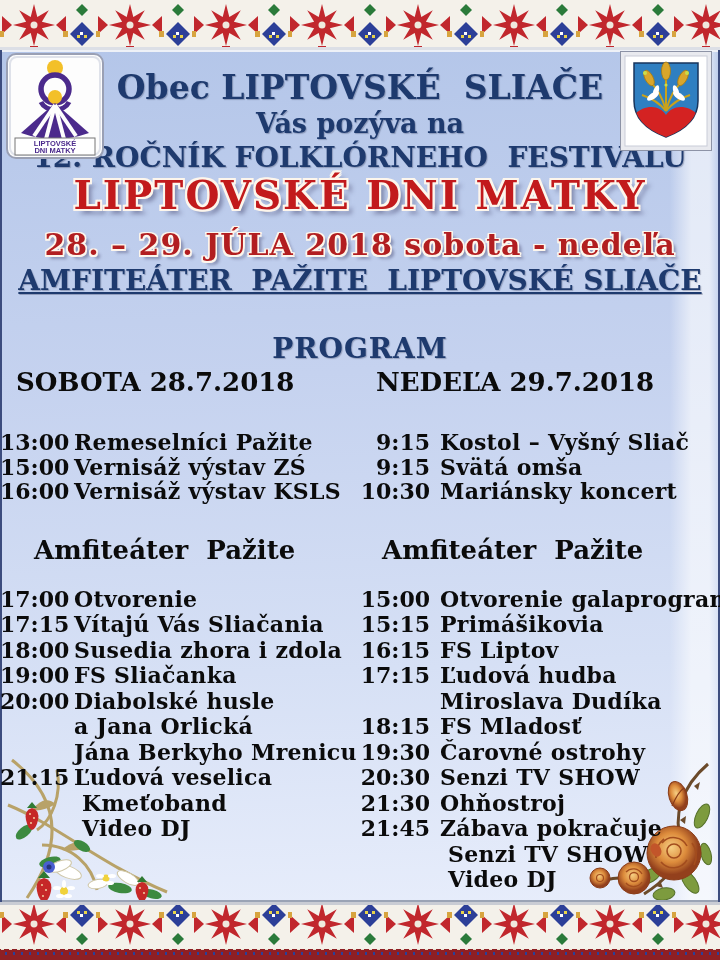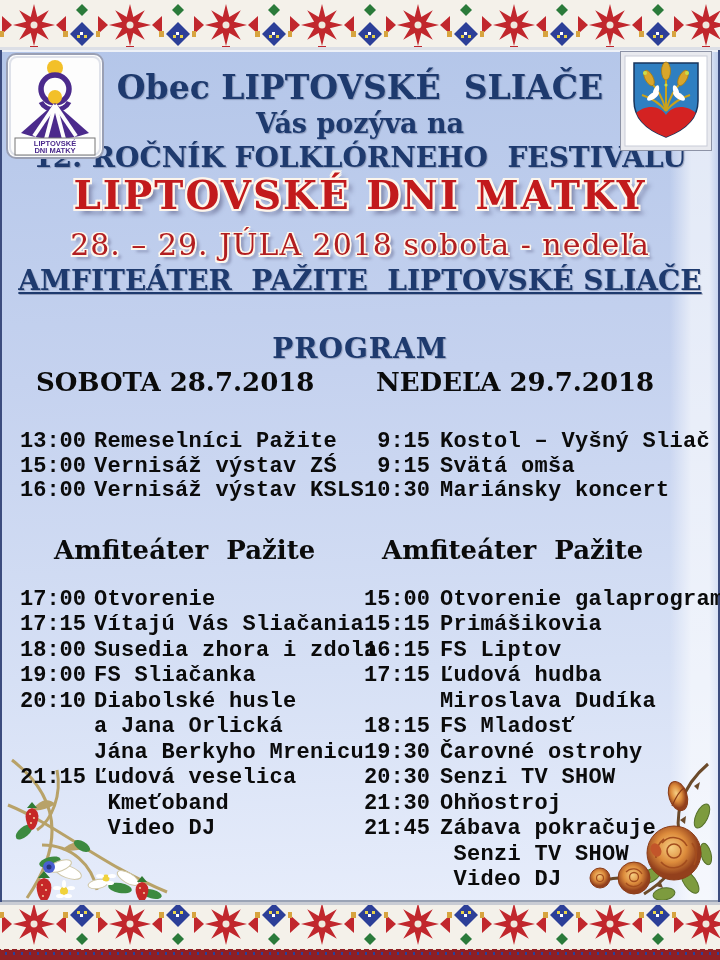--- a/index.html
+++ b/index.html
@@ -14,33 +14,33 @@
       linear-gradient(90deg, rgba(255,255,255,0) 0 93%, rgba(255,255,255,.6) 96% 98.5%, rgba(255,255,255,0) 100%),
       linear-gradient(178deg,#b4c6e9 0%,#c5d2ef 38%,#d6e0f5 72%,#e7edfb 100%);}
   .ctext{position:absolute;left:0;width:100%;text-align:center;white-space:pre;z-index:3;}
   .navy{color:#1e3a6e;font-weight:bold;text-shadow:1px 1px 1px rgba(20,30,60,.28);}
   .municipality{top:18px;font-size:33px;}
   .invite{top:58px;font-size:27px;}
   .edition{top:91px;font-size:28px;}
   .main-title{top:122px;font-size:39px;font-weight:bold;color:#c21a1c;letter-spacing:2px;
      text-shadow:-2px -2px 0 #fdf6ec,2px -2px 0 #fdf6ec,-2px 2px 0 #fdf6ec,2px 2px 0 #fdf6ec,
        0 -2px 0 #fdf6ec,0 2px 0 #fdf6ec,-2px 0 0 #fdf6ec,2px 0 0 #fdf6ec,5px 5px 4px rgba(70,70,110,.5);}
-  .date-line{top:177px;font-size:30px;font-weight:normal;color:#b21e20;letter-spacing:1px;
+  .date-line{top:177px;font-size:30px;font-weight:bold;color:#b21e20;letter-spacing:1px;
      text-shadow:-1.5px -1.5px 0 #fdf6ec,1.5px -1.5px 0 #fdf6ec,-1.5px 1.5px 0 #fdf6ec,1.5px 1.5px 0 #fdf6ec,
        0 -1.5px 0 #fdf6ec,0 1.5px 0 #fdf6ec,-1.5px 0 0 #fdf6ec,1.5px 0 0 #fdf6ec,4px 4px 3px rgba(70,70,110,.45);}
   .venue-line{top:214px;font-size:28px;text-decoration:underline;}
   .program-heading{top:282px;font-size:28px;letter-spacing:1px;}
   .columns{position:absolute;top:318px;left:0;right:0;display:flex;z-index:3;}
   .col{color:#0b0b0b;font-weight:bold;}
-  .col-left{width:352px;padding-left:20px;box-sizing:border-box;}
+  .col-left{width:352px;box-sizing:border-box;}
   .col-right{flex:1;padding-left:2px;}
   .day-title{font-size:26px;line-height:28px;white-space:pre;}
   .col-left .day-title{margin-left:16px;}
   .col-right .day-title{margin-left:22px;}
-  .rows{display:block;font-family:Liberation Mono, monospace;}
+  .rows{display:block;}
   .rows-morning{margin-top:34px;}
   .rows-morning .row{line-height:24.5px;}
   .stage-title{margin-top:32px;font-size:26px;line-height:28px;white-space:pre;}
   .col-left .stage-title{margin-left:34px;}
   .col-right .stage-title{margin-left:28px;}
   .rows-evening{margin-top:23px;}
   .rows-evening .row{line-height:25.5px;}
   .row{display:grid;grid-template-columns:var(--tw) 1fr;column-gap:10px;font-size:22px;}
   .col-left .row{--tw:64px;}
   .col-right .row{--tw:76px;}
@@ -191,21 +191,21 @@
               <span class="time">18:00</span>
               <span class="desc">Susedia zhora i zdola</span>
             </div>
 
             <div class="row">
               <span class="time">19:00</span>
               <span class="desc">FS Sliačanka</span>
             </div>
 
             <div class="row">
-              <span class="time">20:10</span>
+              <span class="time">20:00</span>
               <span class="desc">Diabolské husle</span>
             </div>
 
             <div class="row">
               <span class="time"></span>
               <span class="desc">a Jana Orlická</span>
             </div>
 
             <div class="row">
               <span class="time"></span>

